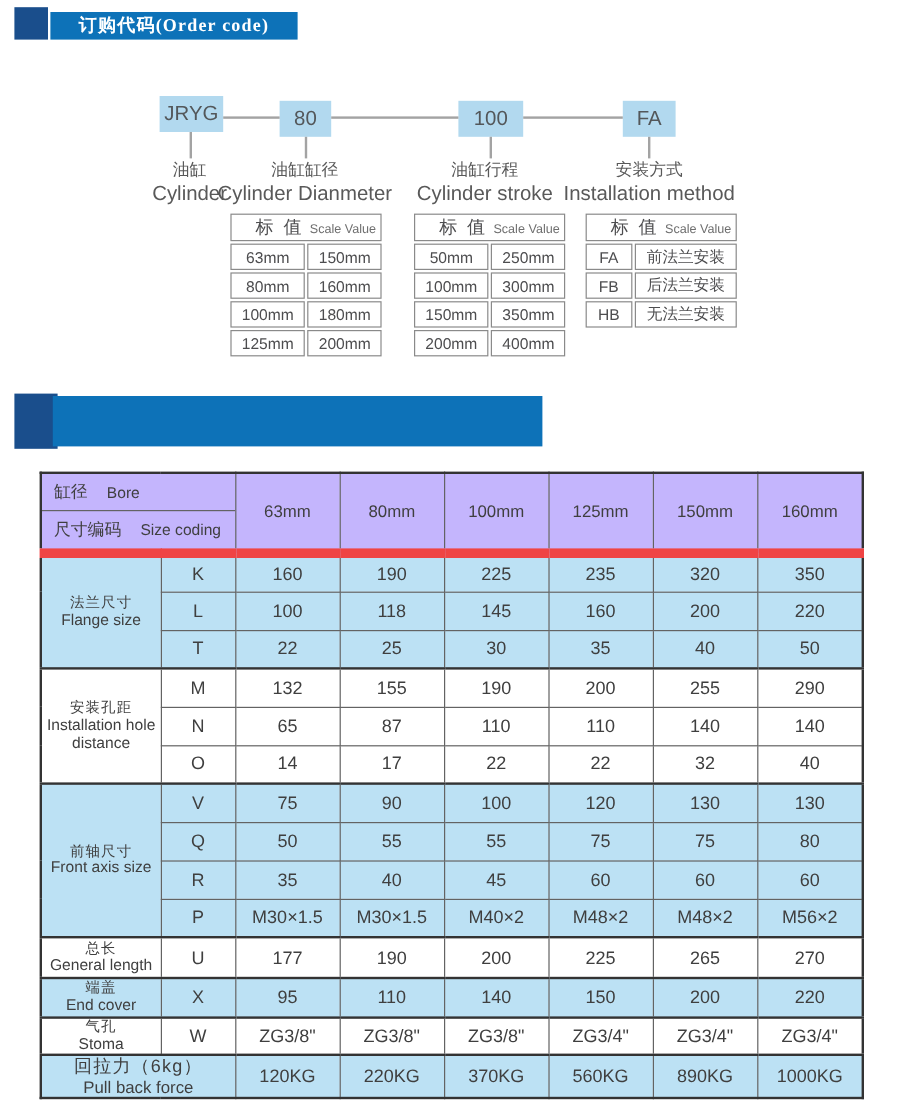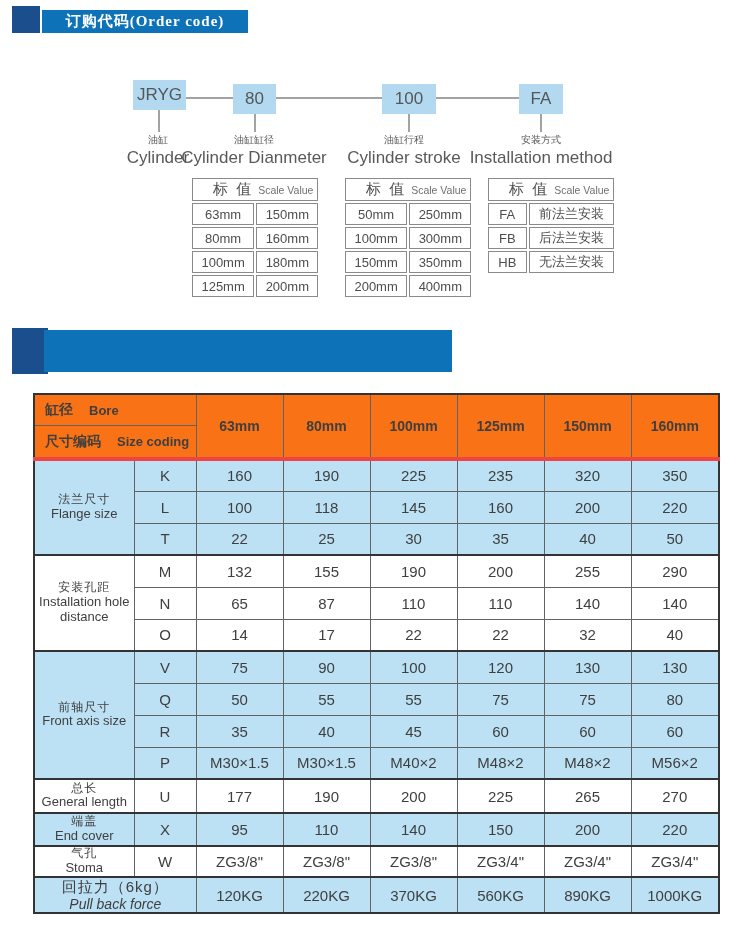--- a/index.html
+++ b/index.html
@@ -38,21 +38,21 @@
   .h2 { left:436px; width:83px; }
   .vline { position:absolute; width:1.5px; background:#a3a3a3; }
   .v0 { left:158px; top:110px; height:22px; }
   .v1 { left:254px; top:114px; height:18px; }
   .v2 { left:408px; top:114px; height:18px; }
   .v3 { left:540px; top:114px; height:18px; }
   .dlabel {
     position:absolute; top:133px; transform:translateX(-50%);
     text-align:center; color:#595959; white-space:nowrap;
   }
-  .dlabel .cn { font-size:10px; }
+  .dlabel .cn { font-size:14px; }
   .dlabel .en { font-size:17px; margin-top:1px; }
   .L0 { left:158px; } .L1 { left:254px; } .L2 { left:404px; } .L3 { left:541px; }
 
   
   .stable {
     position:absolute; border-collapse:separate; border-spacing:2px;
     color:#4d4d4f; text-align:center; font-size:13px;
   }
   .stable td { border:1px solid #8a8a8a; background:#fff; padding:1px 4px; height:22px; white-space:nowrap; }
   .stable .sh-cn { font-size:15px; letter-spacing:2px;margin-left:16px; }
@@ -62,36 +62,36 @@
   .st3 { left:486px; top:176px; } .st3 td.c1 { min-width:36px; } .st3 td.c2 { min-width:80px; font-size:13px; }
 
   
   .specwrap { position:absolute; left:33px; top:393px; }
   .spec {
     border-collapse:collapse; table-layout:fixed; width:685px;
     font-size:15px; color:#3f3f3f; text-align:center;
   }
   .spec td { border:1px solid #636363; padding:0 2px; height:32px; }
   .spec { border:2px solid #333; }
-  .spec tr.head td { background:#f97316; border-bottom:4px solid #ef4444; font-size:14px;font-weight:bold; }
+  .spec tr.head td { background:#c4b5fd; border-bottom:8px solid #ef4444; font-size:14px; }
   .spec tr.gs td { border-top:2px solid #333; }
   .spec tr.blue td { background:#bce1f4; }
   .spec tr.white td { background:#ffffff; }
   .corner { padding:0 !important; text-align:left; }
   .corner .crow {
     height:31px; display:flex; align-items:center; padding-left:10px; gap:16px; font-size:14px;
   }
   .corner .crow:first-child { border-bottom:1px solid #636363; }
   .corner .crow .en { font-size:13px; }
   .cat { line-height:1.15; }
   .cat .cn { font-size:12px; letter-spacing:1px; }
   .cat .en { font-size:13px; }
   .rowU td { height:34px; } .rowX td { height:33px; } .rowW td { height:31px; }
   .rowPB td { height:36px; }
-  .pbcell .cn { font-size:15px; } .pbcell .en { font-size:14px;font-style:italic; }
+  .pbcell .cn { font-size:15px; } .pbcell .en { font-size:14px; }
 </style>
 </head>
 <body>
 
 <div class="accent-sq sq1"></div>
 <div class="banner banner1">
   <span>订购代码(Order code)</span>
 </div>
 
 <div>

